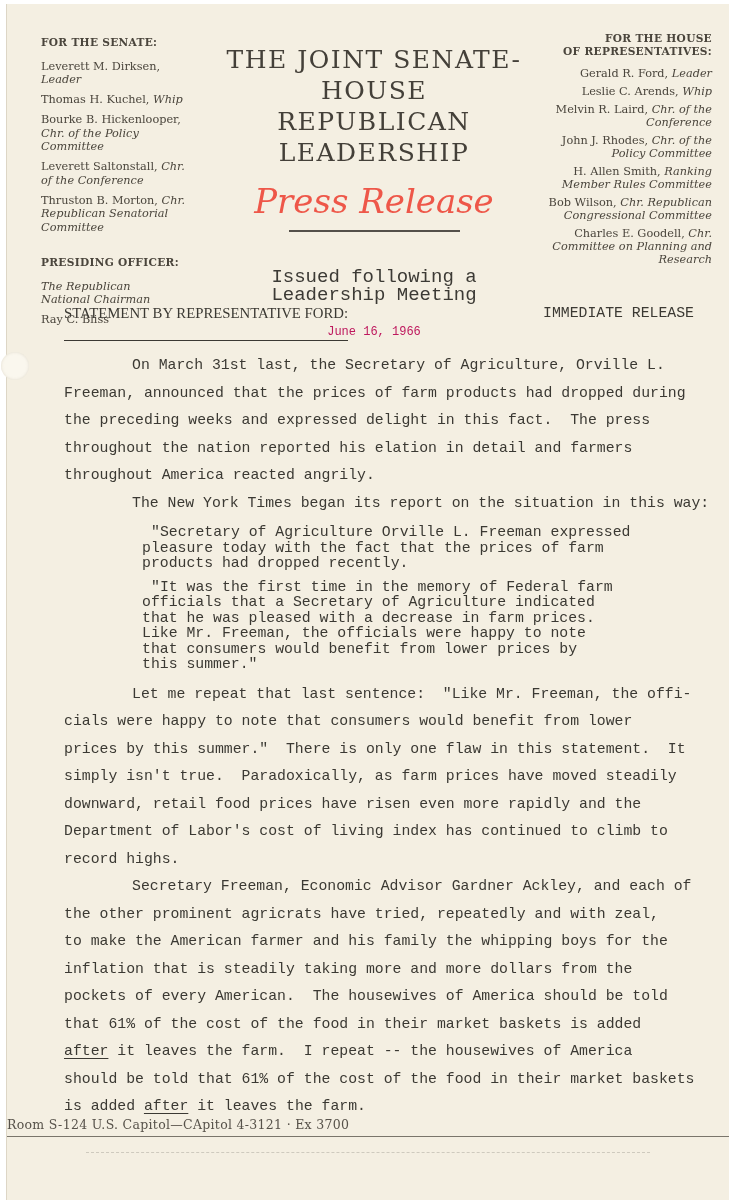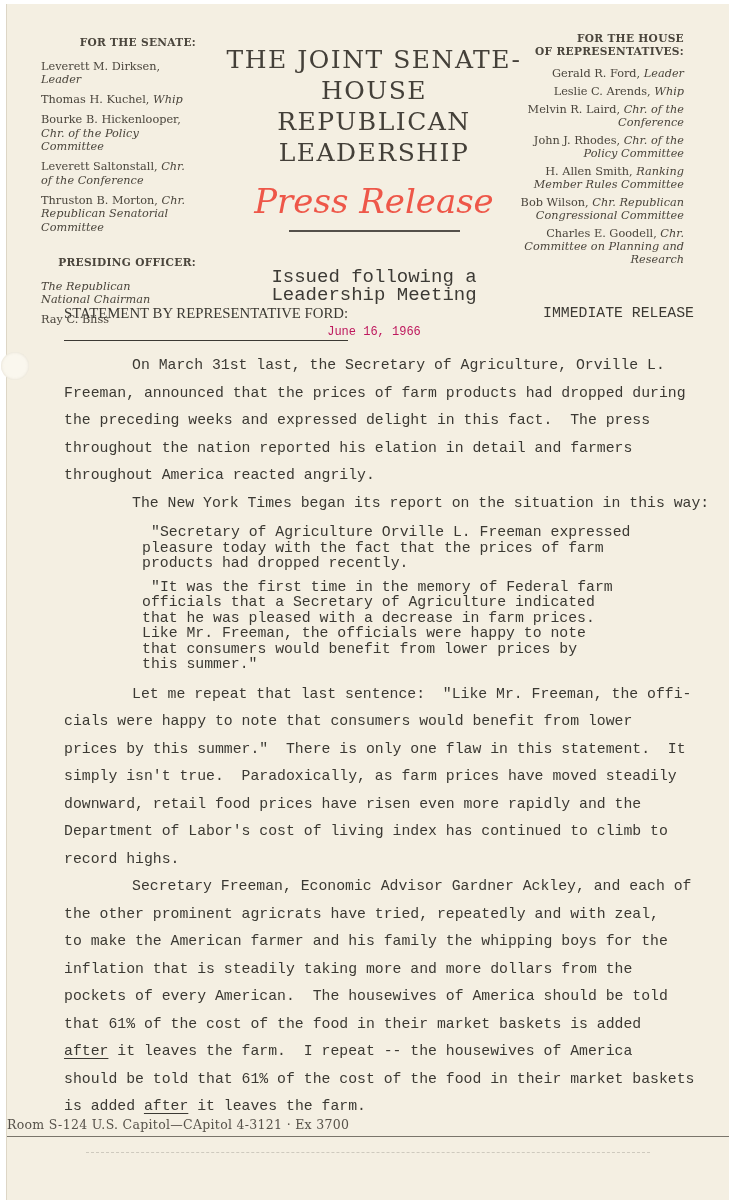--- a/index.html
+++ b/index.html
@@ -5,22 +5,22 @@
   html,body{margin:0;padding:0;}
   body{width:729px;height:1200px;background:#ffffff;position:relative;overflow:hidden;}
   .paper{position:absolute;left:6px;top:4px;right:0;bottom:0;background:#f4efe2;
          border-left:1px solid #ddd6c6;color:#46413a;}
   .hole{position:absolute;left:-6px;top:348px;width:28px;height:28px;border-radius:50%;
         background:#faf7ee;box-shadow:inset 0 0 3px rgba(180,170,150,.35);}
 
   
   .col{position:absolute;font-family:"DejaVu Serif",serif;color:#4a453c;}
   .senate{left:34px;top:32px;width:155px;font-size:11.3px;line-height:13.5px;}
-  .house{right:45px;top:28px;width:172px;font-size:11.3px;line-height:13px;text-align:right;}
-  .col-heading{font-size:10.6px;font-weight:bold;letter-spacing:.3px;margin-bottom:10px;text-align:right;}
+  .house{right:17px;top:28px;width:172px;font-size:11.3px;line-height:13px;text-align:right;}
+  .col-heading{font-size:10.6px;font-weight:bold;letter-spacing:.3px;margin-bottom:10px;}
   .house .col-heading{margin-bottom:9px;}
   .member{margin-bottom:6.5px;}
   .house .member{margin-bottom:5px;}
   .m-title{font-style:italic;}
   .presiding-heading{margin-top:22px;}
   .presiding-name{margin-top:6px;}
 
   
   .center{position:absolute;left:187px;top:40px;width:360px;text-align:center;}
   .doc-title{font-family:"DejaVu Serif",serif;font-size:25px;line-height:31px;

